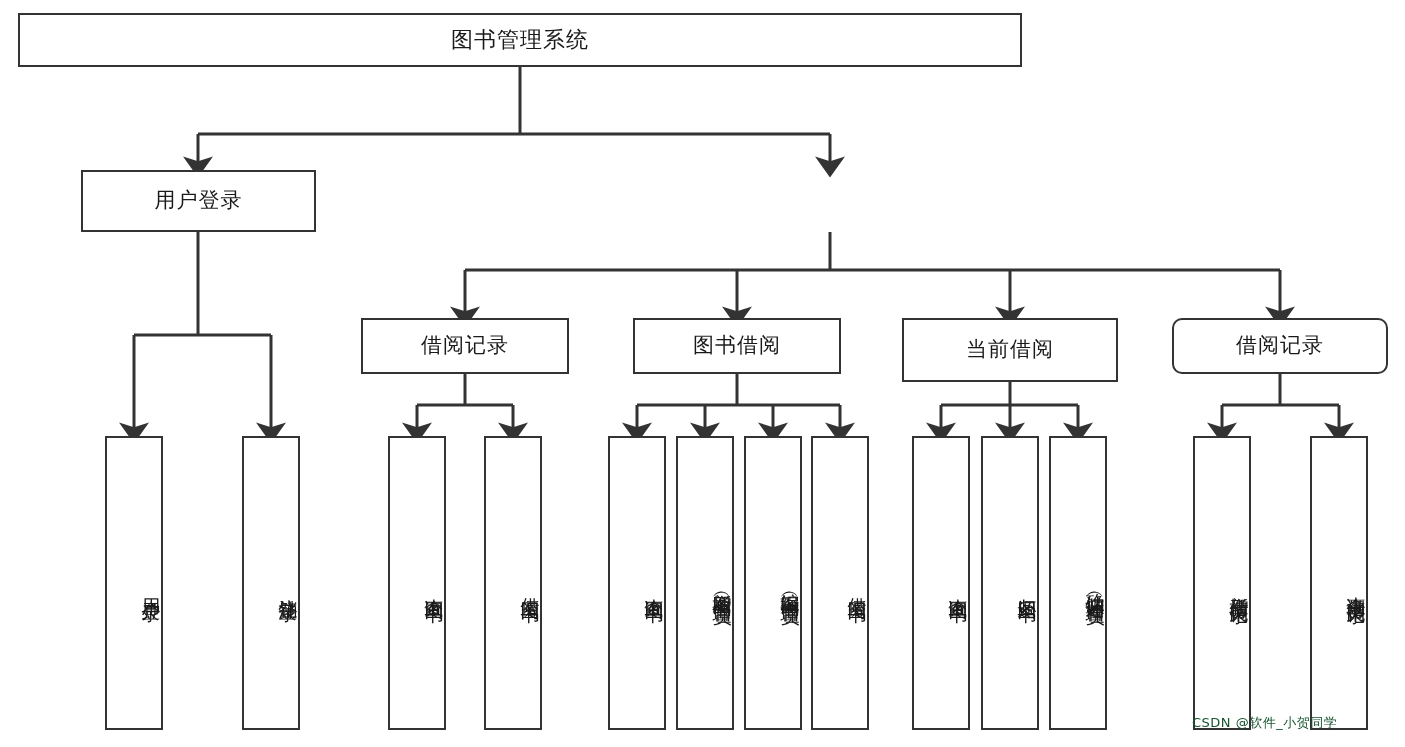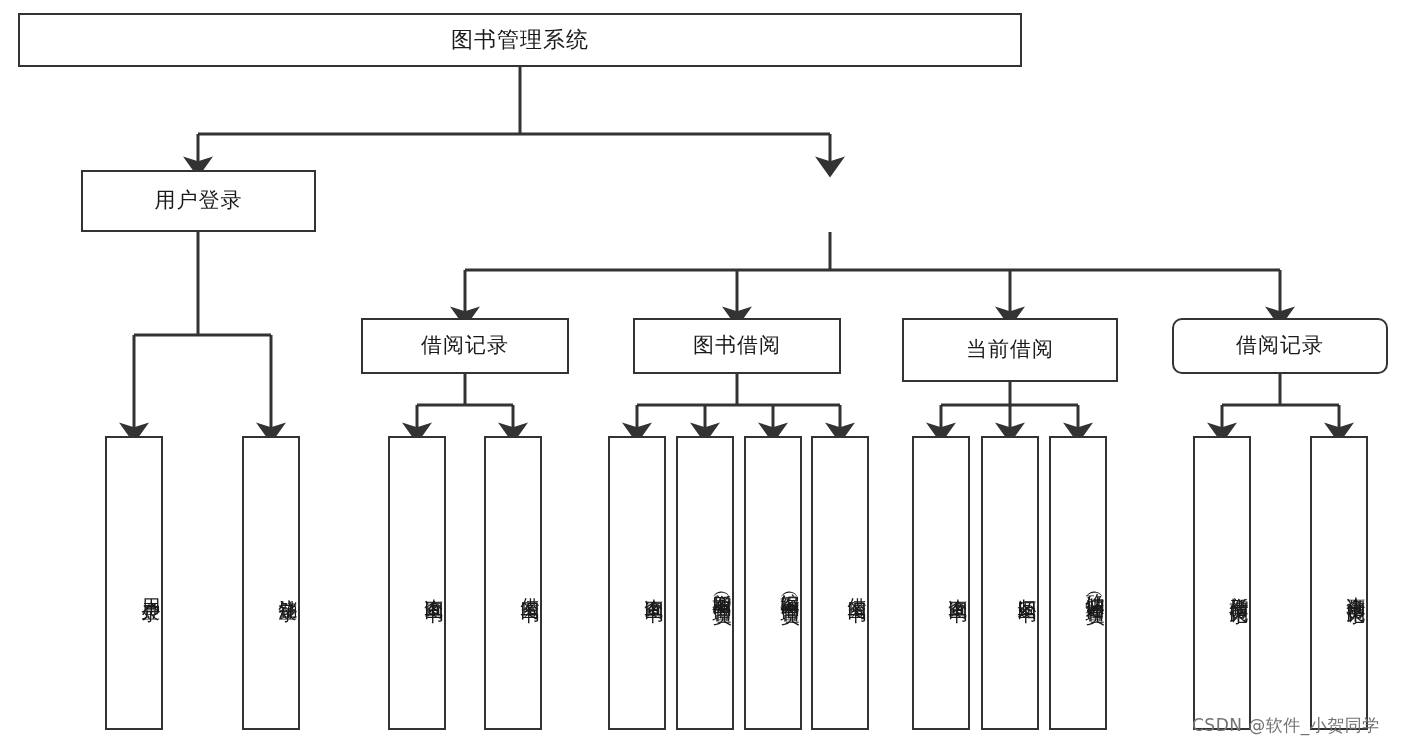--- a/index.html
+++ b/index.html
@@ -51,22 +51,22 @@
     padding-top: 8px;
     align-items: flex-start;
     justify-content: center;
     white-space: nowrap;
   }
   .node.root {
     font-size: 22px;
   }
   .watermark {
     position: absolute;
-    font-size: 17px;
-    color: #737373;
+    font-size: 13px;
+    color: #14532d;
     white-space: nowrap;
     letter-spacing: 0.5px;
   }
 </style>
 </head>
 <body>
 
 <div id="diagram-root">
 
   <svg id="edges-layer" viewBox="0 0 1405 747" width="1405" height="747">

